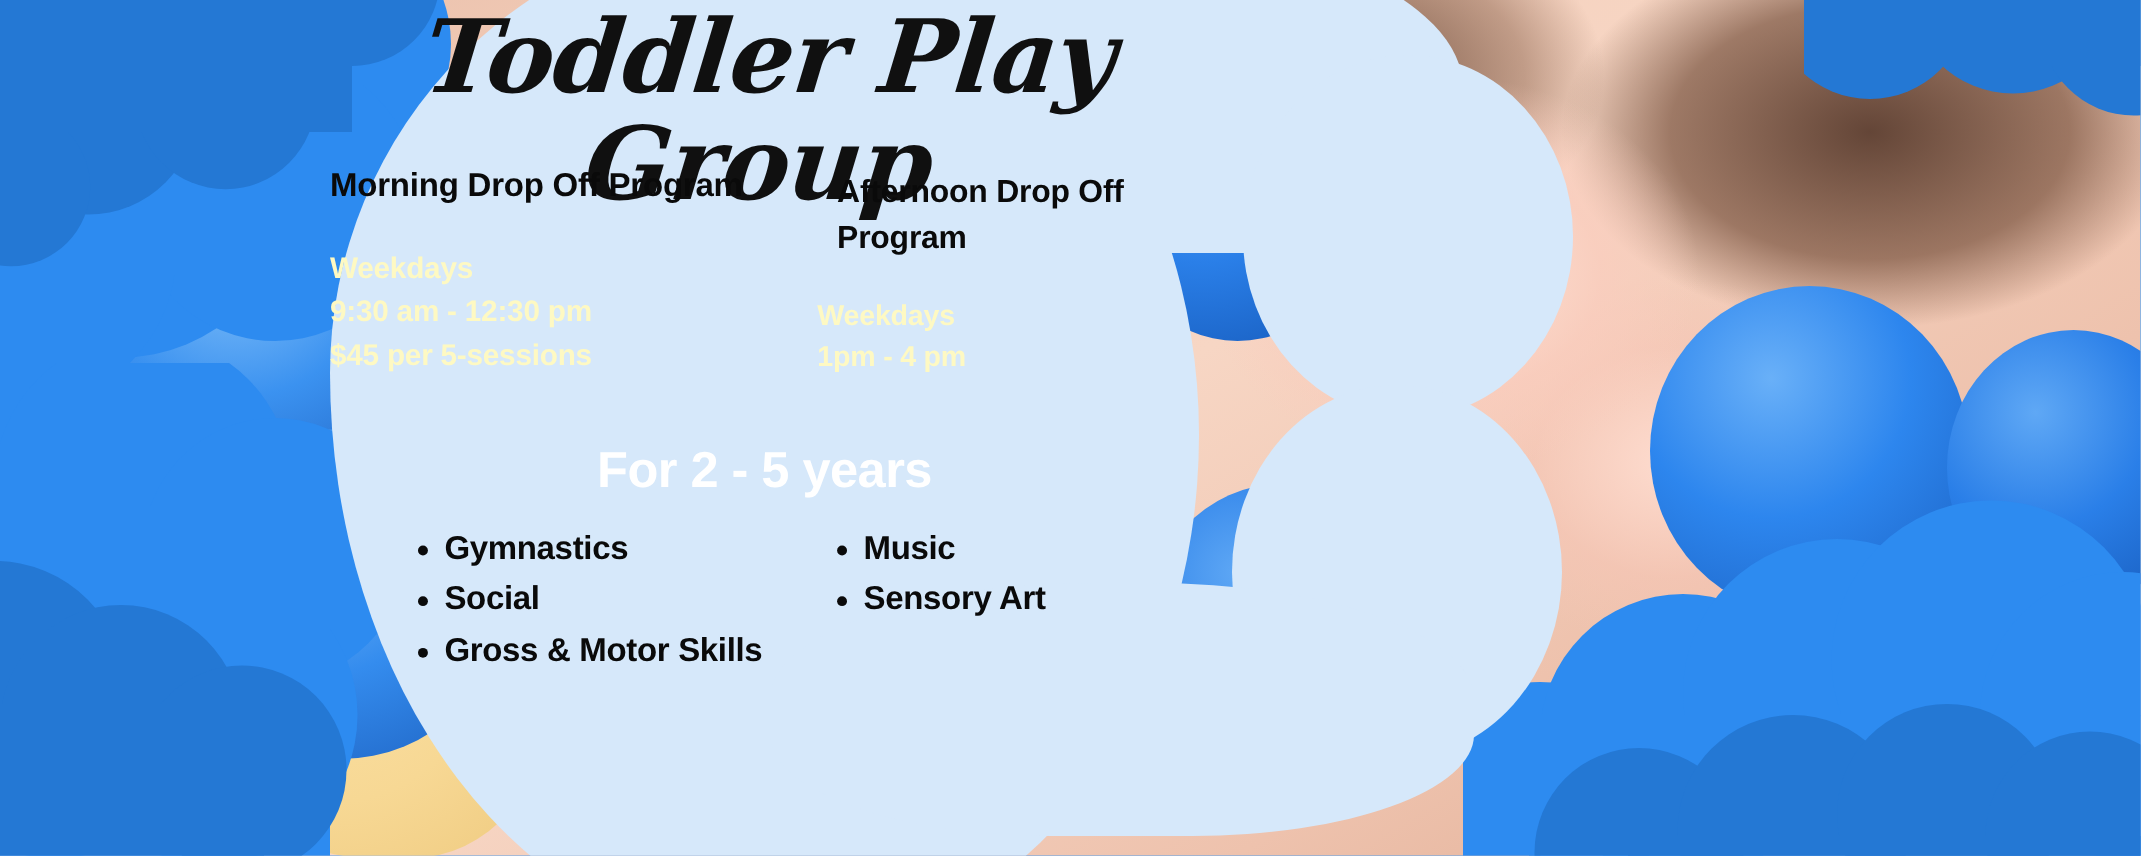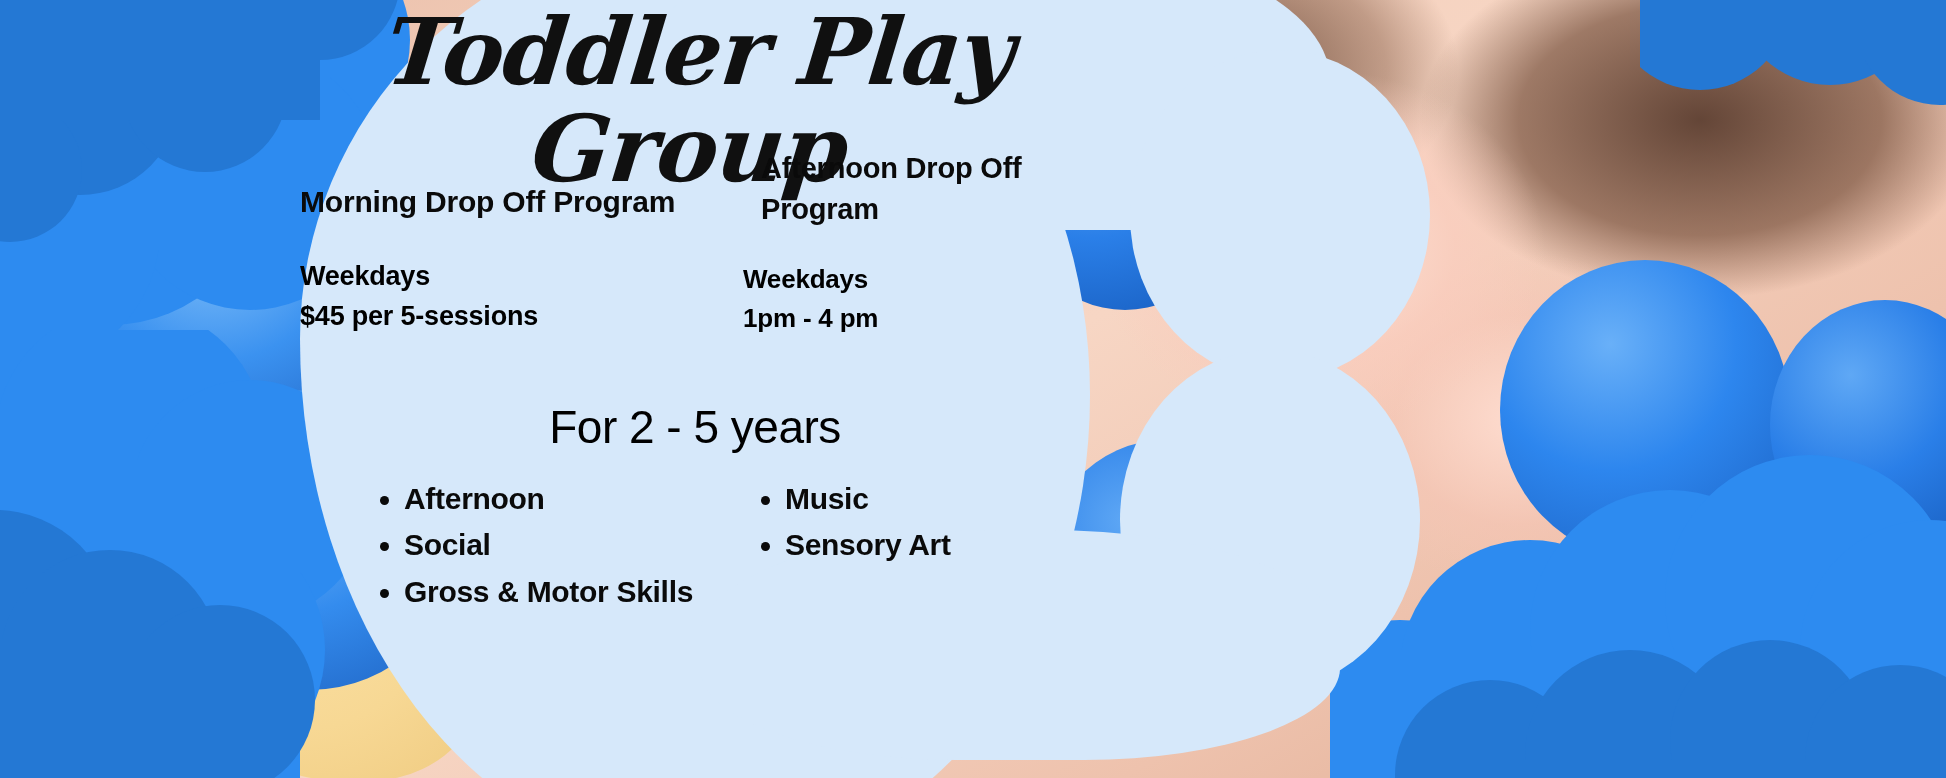--- a/index.html
+++ b/index.html
@@ -115,30 +115,30 @@
   }
   .col { width:50%; padding-right:14px; }
   .col.right { padding-left:48px; }
 
   .prog-name {
     font-size:30px; font-weight:700; color:#0a0a0a;
     line-height:1.42; letter-spacing:-0.2px;
   }
   .sched {
     margin-top:34px;
-    font-size:27px; font-weight:700; color:#000000;
+    font-size:27px; font-weight:700; color:#fef9c3;
     line-height:1.47; letter-spacing:-0.2px;
   }
   .col.right .prog-name { font-size:29px;margin-left:18px; }
   .col.right .sched { margin-top:30px; font-size:26px; }
 
   .age-line {
     position:absolute; left:0; right:0; top:400px;
     text-align:center;
-    font-size:46px; font-weight:400; color:#000000;
+    font-size:46px; font-weight:700; color:#ffffff;
     letter-spacing:-0.5px;
   }
 
   .bullets {
     position:absolute; left:0; top:480px; width:790px;
     display:flex;
   }
   .bul-col { width:50%; }
   .bul-col.right { padding-left:64px; }
   .bul-col ul { list-style:none; }
@@ -252,20 +252,21 @@
   <div class="content">
 
     <div class="title">Toddler Play Group</div>
 
     <div class="cols">
 
       <div class="col left">
         <div class="prog-name">Morning Drop Off Program</div>
         <div class="sched">
           <div>Weekdays</div>
+          <div>9:30 am - 12:30 pm</div>
           <div>$45 per  5-sessions</div>
         </div>
       </div>
 
       <div class="col right">
         <div class="prog-name">Afternoon Drop Off Program</div>
         <div class="sched">
           <div>Weekdays</div>
           <div>1pm - 4 pm</div>
         </div>
@@ -274,21 +275,21 @@
     </div>
 
     <div class="age-line">For 2 - 5 years</div>
 
     <div class="bullets">
 
       <div class="bul-col left">
         <ul>
           <li>
             <span class="dot"></span>
-            <span>Afternoon</span>
+            <span>Gymnastics</span>
           </li>
           <li>
             <span class="dot"></span>
             <span>Social</span>
           </li>
           <li>
             <span class="dot"></span>
             <span>Gross &amp; Motor Skills</span>
           </li>
         </ul>

